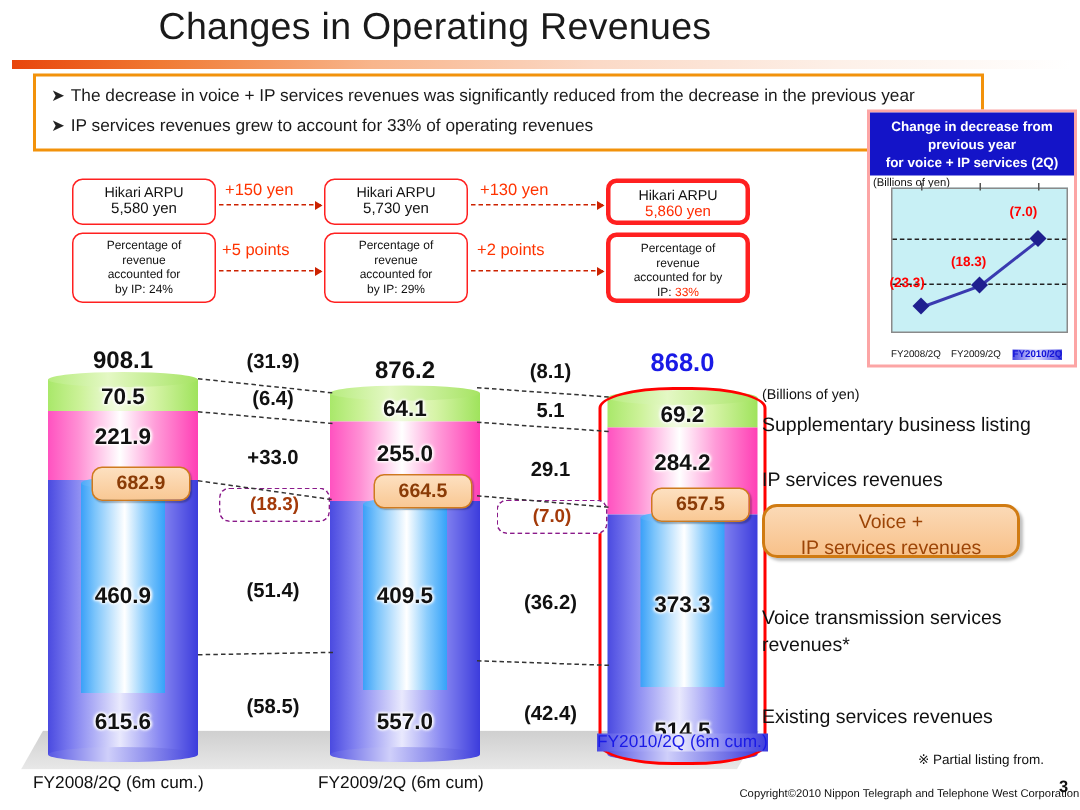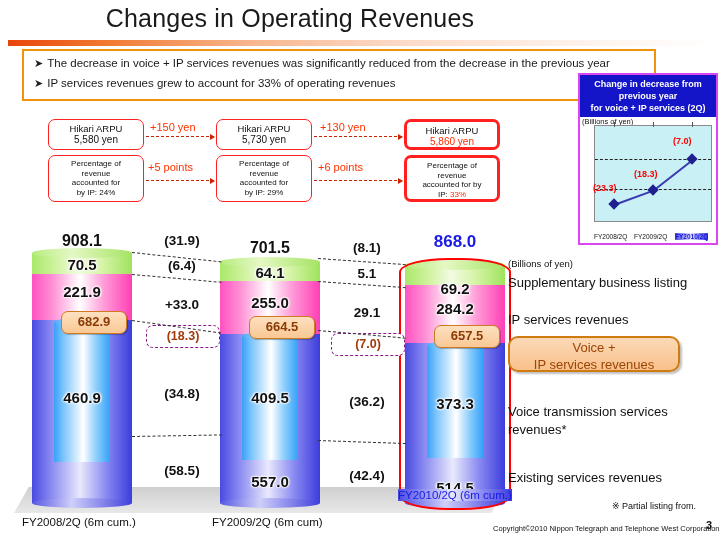--- a/index.html
+++ b/index.html
@@ -53,21 +53,21 @@
     position:absolute;height:0;border-top:1px dashed #cc2200;
   }
   .dashline::after{
     content:"";position:absolute;right:-1px;top:-3px;
     border-left:5px solid #cc2200;border-top:3px solid transparent;border-bottom:3px solid transparent;
   }
 
   
   .inset{
     position:absolute;left:578px;top:73px;width:140px;height:172px;
-    border:2px solid #d946ef;background:#ffffff;box-sizing:border-box;
+    border:2px solid #fca5a5;background:#ffffff;box-sizing:border-box;
   }
   .inset-head{
     background:#1414c8;color:#ffffff;font-size:9px;line-height:12px;
     text-align:center;padding:3px 1px 3px;font-weight:bold;
   }
   .inset-unit{font-size:7.5px;color:#111;padding-left:2px;line-height:10px;}
   .plot{
     position:absolute;left:14px;top:50px;width:118px;height:97px;
     background:#c8f0f5;border:1px solid #8a8a8a;box-sizing:border-box;
   }
@@ -199,21 +199,21 @@
     <div class="l1">Percentage of<br>revenue<br>accounted for<br>by IP: <span>24%</span></div>
   </div>
   <div class="rbox pct" style="left:216px;top:155px;">
     <div class="l1">Percentage of<br>revenue<br>accounted for<br>by IP: <span>29%</span></div>
   </div>
   <div class="rbox pct hi" style="left:404px;top:155px;">
     <div class="l1">Percentage of<br>revenue<br>accounted for by<br>IP: <span class="red">33%</span></div>
   </div>
 
   <div class="delta" style="left:148px;top:161px;">+5 points</div>
-  <div class="delta" style="left:318px;top:161px;">+6 points</div>
+  <div class="delta" style="left:318px;top:161px;">+2 points</div>
   <div class="dashline" style="left:146px;top:180px;width:68px;"></div>
   <div class="dashline" style="left:314px;top:180px;width:88px;"></div>
 
   <div class="inset">
     <div class="inset-head">
       <div>Change in decrease from</div>
       <div>previous year</div>
       <div>for voice + IP services (2Q)</div>
     </div>
     <div class="inset-unit">(Billions of yen)</div>
@@ -253,66 +253,67 @@
         <div class="capb"></div>
       </div>
     <div class="inner" style="top:69px;height:140px;">
         <div class="capi"></div>
       </div>
   </div>
   <div class="total" style="left:27px;top:232px;">908.1</div>
   <div class="val" style="left:32px;top:256px;">70.5</div>
   <div class="val" style="left:32px;top:283px;">221.9</div>
   <div class="val" style="left:32px;top:389px;">460.9</div>
+  <div class="val" style="left:32px;top:473px;">615.6</div>
   <div class="pill" style="left:61px;top:311px;">682.9</div>
 
   <div class="bar" style="left:220px;top:262px;height:241px;">
     <div class="seg green" style="top:0px;height:19px;">
         <div class="cap"></div>
       </div>
     <div class="seg pink" style="top:19px;height:53px;"></div>
     <div class="seg blue" style="top:72px;height:169px;">
         <div class="capb"></div>
       </div>
     <div class="inner" style="top:74px;height:124px;">
         <div class="capi"></div>
       </div>
   </div>
-  <div class="total" style="left:215px;top:239px;">701.5</div>
+  <div class="total" style="left:215px;top:239px;">876.2</div>
   <div class="val" style="left:220px;top:264px;">64.1</div>
   <div class="val" style="left:220px;top:294px;">255.0</div>
   <div class="val" style="left:220px;top:389px;">409.5</div>
   <div class="val" style="left:220px;top:473px;">557.0</div>
   <div class="pill" style="left:249px;top:316px;">664.5</div>
 
   <div class="bar" style="left:405px;top:265px;height:238px;">
     <div class="seg green" style="top:0px;height:20px;">
         <div class="cap"></div>
       </div>
     <div class="seg pink" style="top:20px;height:58px;"></div>
     <div class="seg blue" style="top:78px;height:160px;">
         <div class="capb"></div>
       </div>
     <div class="inner" style="top:80px;height:113px;">
         <div class="capi"></div>
       </div>
   </div>
   <div class="redring" style="left:399px;top:258px;width:112px;height:252px;"></div>
   <div class="total blue-t" style="left:400px;top:232px;">868.0</div>
-  <div class="val" style="left:405px;top:280px;">69.2</div>
+  <div class="val" style="left:405px;top:268px;">69.2</div>
   <div class="val" style="left:405px;top:300px;">284.2</div>
   <div class="val" style="left:405px;top:395px;">373.3</div>
   <div class="val" style="left:405px;top:479px;">514.5</div>
   <div class="pill" style="left:434px;top:325px;">657.5</div>
 
   <div class="gap" style="left:139px;top:233px;">(31.9)</div>
   <div class="gap" style="left:139px;top:258px;">(6.4)</div>
   <div class="gap" style="left:139px;top:297px;">+33.0</div>
   <div class="gapbox" style="left:146px;top:325px;">(18.3)</div>
-  <div class="gap" style="left:139px;top:386px;">(34.8)</div>
+  <div class="gap" style="left:139px;top:386px;">(51.4)</div>
   <div class="gap" style="left:139px;top:463px;">(58.5)</div>
 
   <div class="conn" style="left:132px;top:252px;width:90px;transform:rotate(6deg);"></div>
   <div class="conn" style="left:132px;top:274px;width:90px;transform:rotate(5deg);"></div>
   <div class="conn" style="left:132px;top:320px;width:90px;transform:rotate(8deg);"></div>
   <div class="conn" style="left:132px;top:436px;width:90px;transform:rotate(-1deg);"></div>
 
   <div class="gap" style="left:324px;top:240px;">(8.1)</div>
   <div class="gap" style="left:324px;top:266px;">5.1</div>
   <div class="gap" style="left:324px;top:305px;">29.1</div>

